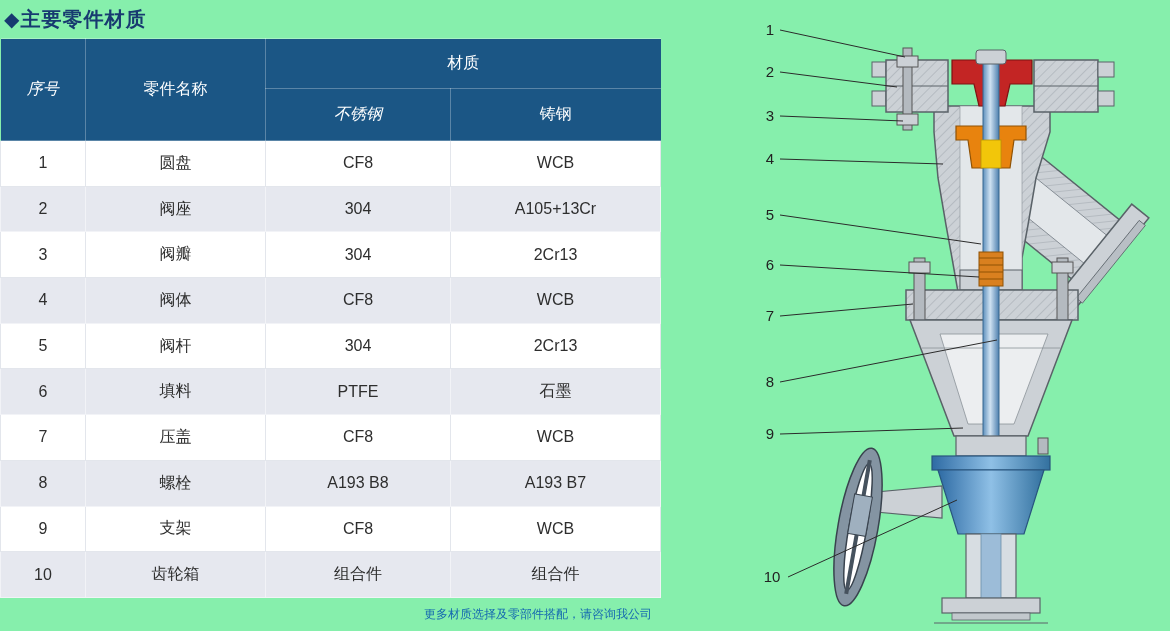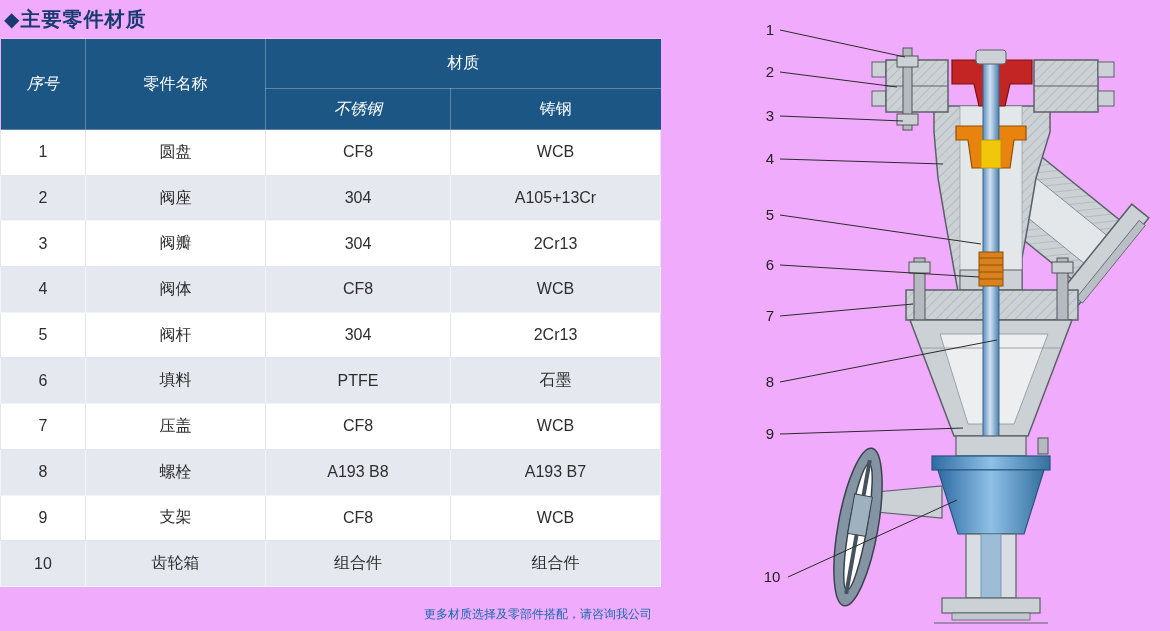--- a/index.html
+++ b/index.html
@@ -1,35 +1,35 @@
 <!DOCTYPE html>
 <html style="--header-bg: #1b5685; --row-alt-bg: #e6e8ef; --title-color: #173a70; --footnote-color: #1569b0; --diagram-red: #c32524; --diagram-orange: #e8830e; --diagram-yellow: #f2c60a; --diagram-blue: #4f86b8;"><head>
 <meta charset="utf-8">
 <style>
   * { margin:0; padding:0; box-sizing:border-box; }
   body { background:#fff; font-family:"Liberation Sans","DejaVu Sans",sans-serif; }
-  .page { position:relative; width:1170px; height:631px; background:#f0abfc; overflow:hidden; }
+  .page { position:relative; width:1170px; height:631px; background:#86efac; overflow:hidden; }
 
   .page-title {
     position:absolute; top:6px; left:4px;
     font-size:20px; font-weight:bold; letter-spacing:1px;
     color:var(--title-color,#173a70);
   }
 
   table.materials {
     position:absolute; left:0; top:38px; width:660px;
     border-collapse:collapse; table-layout:fixed;
     font-size:16px; color:#2e2e2e;
   }
   table.materials th {
     background:var(--header-bg,#1b5685); color:#fff; font-weight:normal;
     border:1px solid rgba(255,255,255,0.28); text-align:center;
   }
   table.materials thead tr:first-child th { height:50px; }
-  table.materials thead tr:last-child  th { height:41px; }
+  table.materials thead tr:last-child  th { height:52px; }
   table.materials th:first-child { border-left:none;font-style:italic; }
   table.materials thead tr th:last-child { border-right:none; }
   table.materials td {
     height:45.7px; text-align:center; vertical-align:middle;
     border:1px solid #e3e6ec; background:#fff;
   }
   table.materials tbody tr:nth-child(even) td { background:var(--row-alt-bg,#e6e8ef); border-color:#f2f3f7; }
 
   .footnote {
     position:absolute; top:606px; left:0; width:660px;

